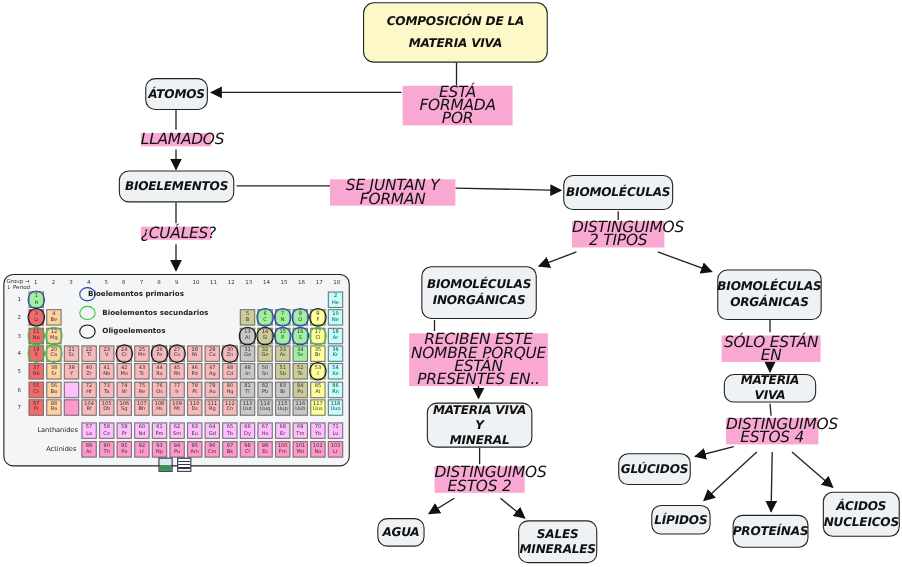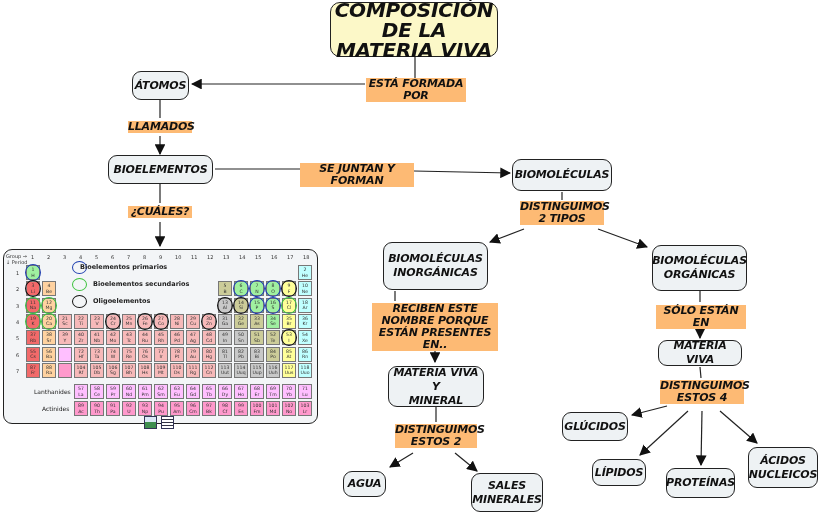--- a/index.html
+++ b/index.html
@@ -1,23 +1,23 @@
 <!DOCTYPE html>
 <html><head>
 <meta charset="utf-8">
 <style>
   html,body{margin:0;padding:0;background:#fff;}
   body{width:820px;height:515px;position:relative;overflow:hidden;font-family:"DejaVu Sans",sans-serif;}
   .node{position:absolute;box-sizing:border-box;border:1.5px solid #222;border-radius:9px;background:#eef2f4;
         display:flex;align-items:center;justify-content:center;text-align:center;
         font-family:"DejaVu Sans",sans-serif;font-weight:bold;font-style:italic;font-size:11px;line-height:14px;
         color:#111;text-transform:uppercase;white-space:pre-line;letter-spacing:-0.2px;}
-  .title{background:#fcf8c8;font-size:20px;line-height:20px;border-radius:10px;}
-  .lbl{position:absolute;background:#fdba74;font-family:"DejaVu Sans",sans-serif;font-weight:bold;font-style:italic;
-       font-size:11px;line-height:12px;text-align:center;text-transform:uppercase;color:#111;white-space:pre-line;letter-spacing:-0.2px;}
+  .title{background:#fcf8c8;font-size:11px;line-height:20px;border-radius:10px;}
+  .lbl{position:absolute;background:#f9a8d4;font-family:"DejaVu Sans",sans-serif;font-weight:normal;font-style:italic;
+       font-size:14px;line-height:12px;text-align:center;text-transform:uppercase;color:#111;white-space:pre-line;letter-spacing:-0.2px;}
   svg.links{position:absolute;left:0;top:0;}
   #ptable{position:absolute;left:3px;top:249px;width:315px;height:175px;box-sizing:border-box;border:1.5px solid #222;border-radius:9px;background:#f3f5f7;overflow:hidden;}
   .cell{position:absolute;width:14px;height:15px;box-sizing:border-box;border:0.6px solid #777;font-size:4.6px;line-height:5.5px;text-align:center;color:#333;padding-top:1px;}
   .tick{position:absolute;font-size:5px;color:#333;}
   .circ{position:absolute;box-sizing:border-box;border-radius:50%;border:1.6px solid;}
   .legend-label{position:absolute;font-size:6.5px;font-weight:bold;color:#222;}
   .media-icon{position:absolute;width:13px;height:13px;box-sizing:border-box;border:1px solid #335;background:#dbe6f2;}
 </style>
 </head>
 <body>

